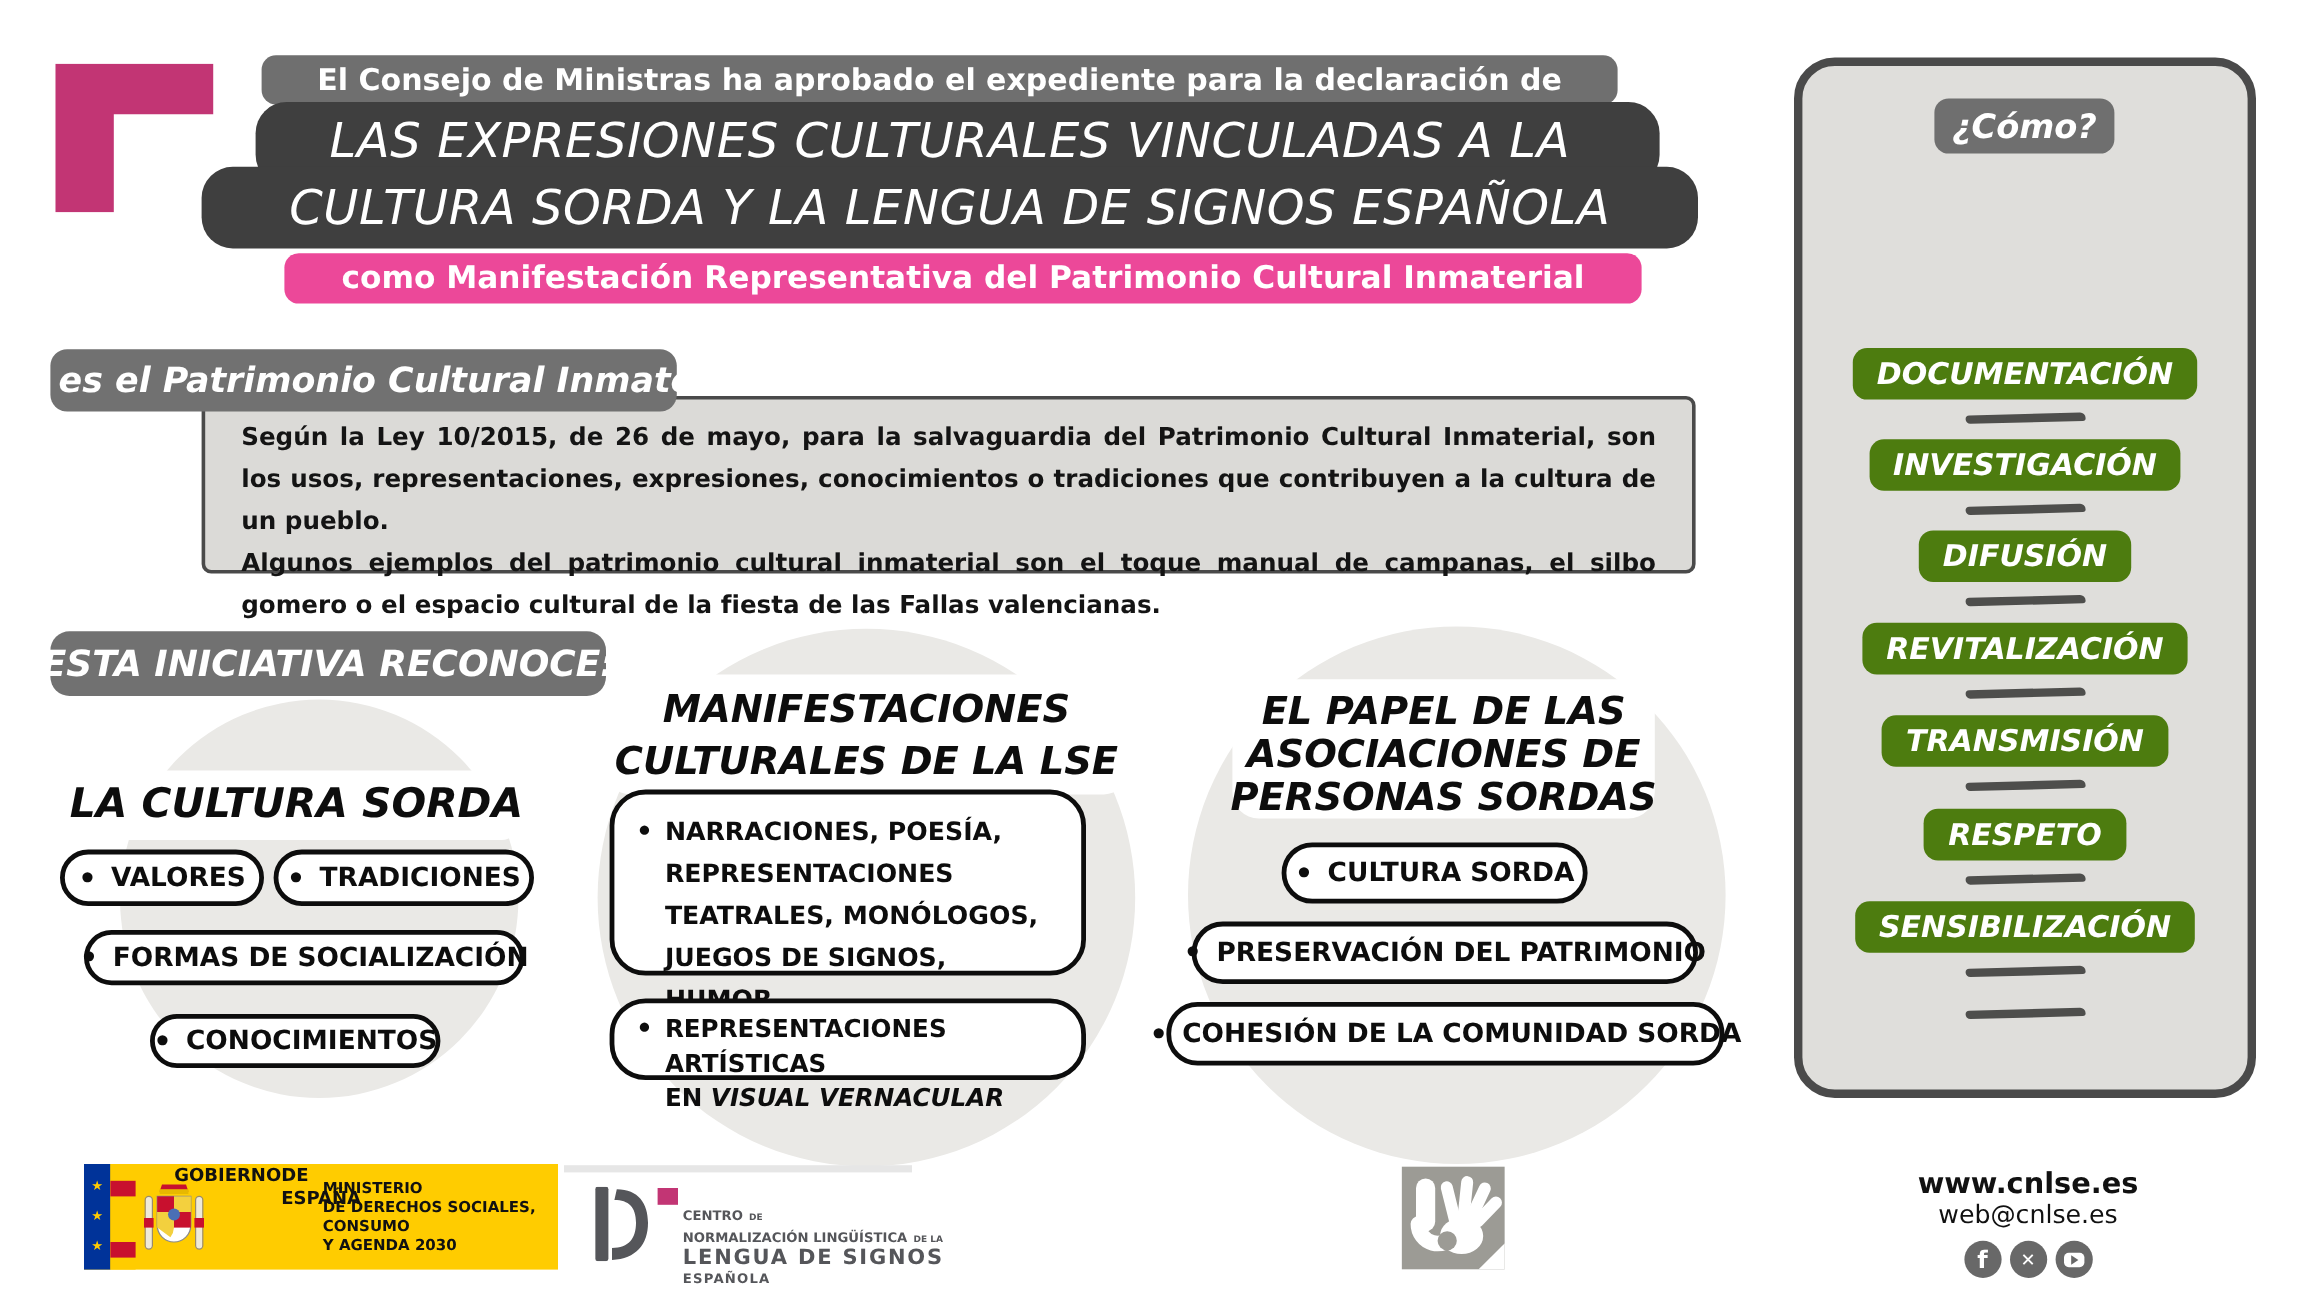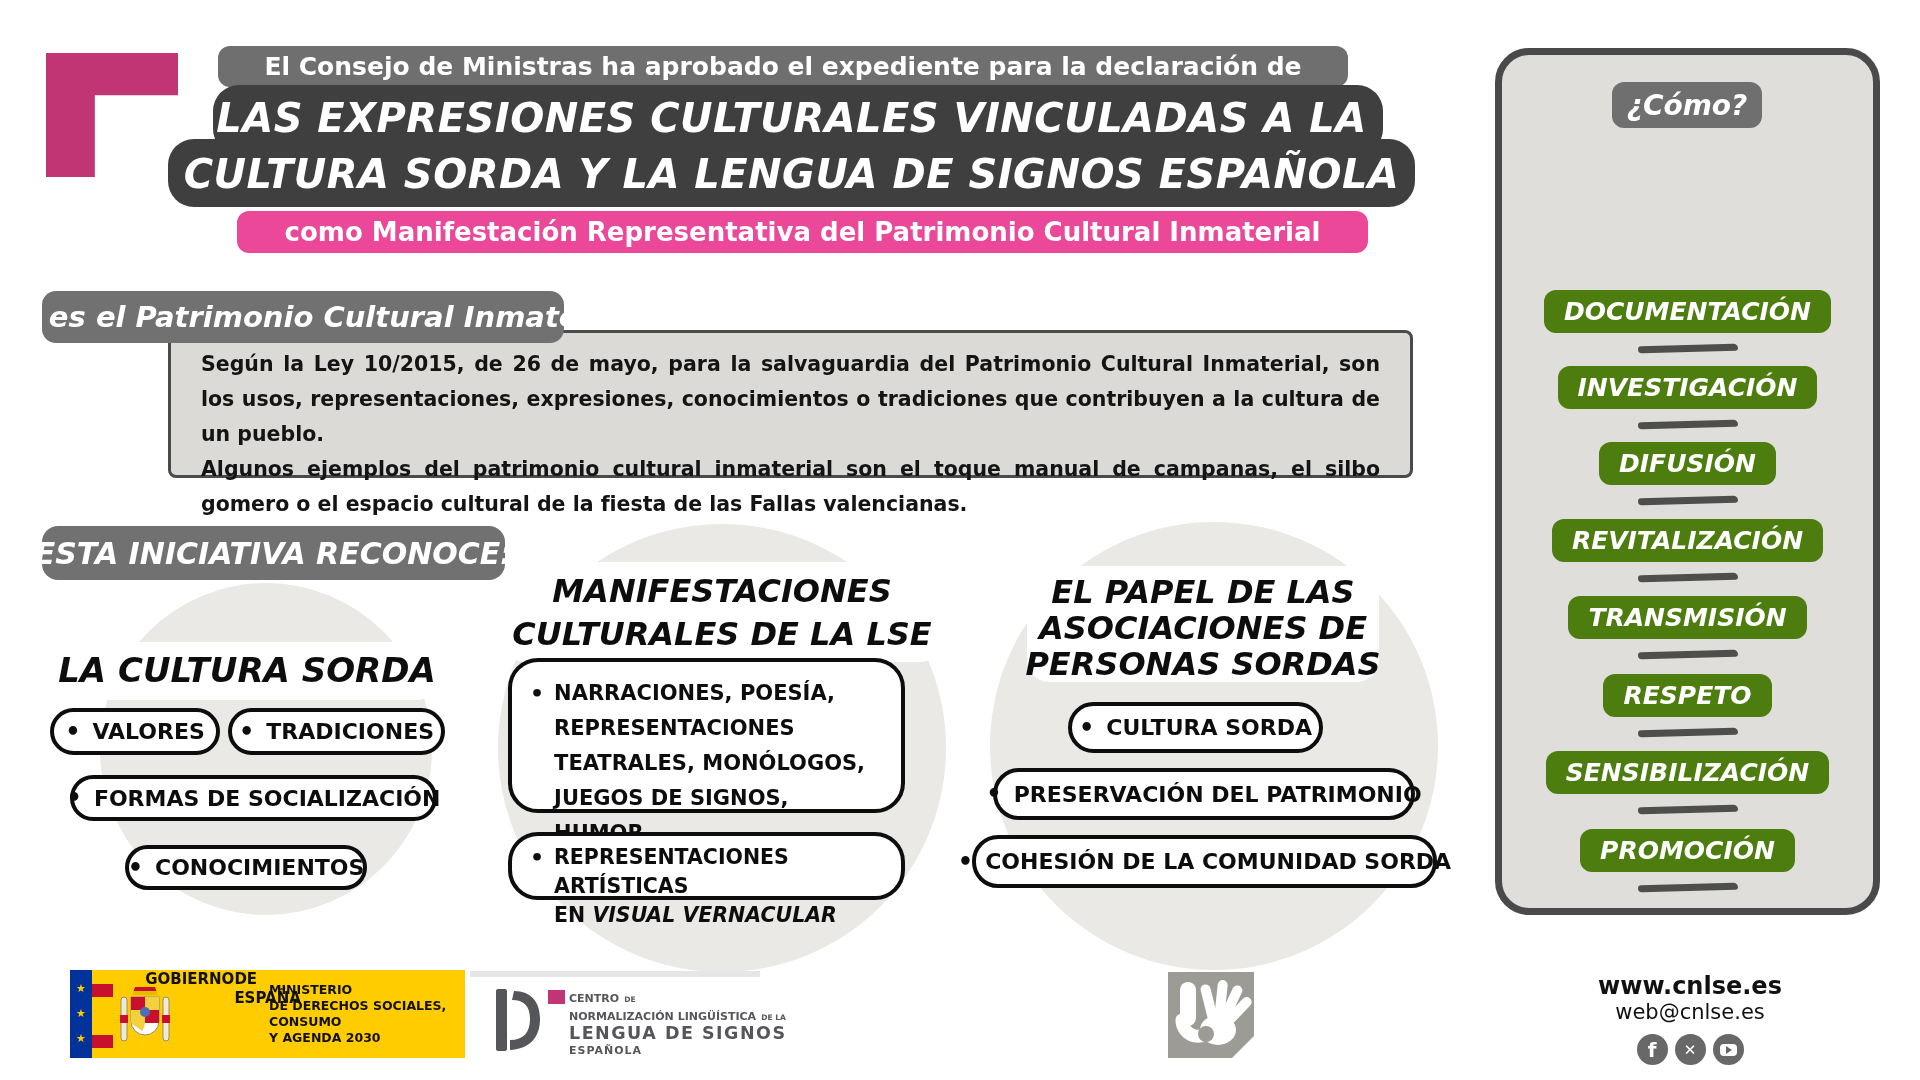--- a/index.html
+++ b/index.html
@@ -9,21 +9,21 @@
 
   
   .corner-mark{left:46px;top:53px;width:132px;height:124px;background:#C23574;
     clip-path:polygon(0 0,100% 0,100% 34%,37% 34%,37% 100%,0 100%);}
   .kicker{left:218px;top:46px;width:1130px;height:41px;background:#6F6F6F;border-radius:12px;
     color:#fff;font-weight:bold;font-size:25px;display:flex;align-items:center;justify-content:center;white-space:nowrap;}
   .title-blob{left:168px;top:85px;width:1247px;height:122px;}
   .title-blob .r1{position:absolute;left:45px;top:0;width:1170px;height:70px;background:#3F3F3F;border-radius:26px;}
   .title-blob .r2{position:absolute;left:0;top:54px;width:1247px;height:68px;background:#3F3F3F;border-radius:26px;}
   .title-text{position:absolute;inset:0;display:flex;flex-direction:column;align-items:center;justify-content:center;
-    color:#fff;font-weight:bold;font-style:italic;font-size:40px;line-height:56px;white-space:nowrap;letter-spacing:.5px;}
+    color:#fff;font-weight:normal;font-style:italic;font-size:40px;line-height:56px;white-space:nowrap;letter-spacing:.5px;}
   .subtitle{left:237px;top:211px;width:1131px;height:42px;background:#ec4899;border-radius:12px;
     color:#fff;font-weight:bold;font-size:26px;display:flex;align-items:center;justify-content:center;white-space:nowrap;}
 
   
   .q-badge{left:42px;top:291px;width:522px;height:52px;background:#717171;border-radius:14px;
     color:#fff;font-weight:bold;font-style:italic;font-size:29px;display:flex;align-items:center;justify-content:center;white-space:nowrap;z-index:3;}
   .law-box{left:168px;top:330px;width:1245px;height:148px;background:#DBDAD7;border:3px solid #4A4A4A;border-radius:8px;
     box-sizing:border-box;padding:14px 30px 0 30px;color:#141414;font-weight:bold;font-size:20.5px;line-height:35px;text-align:justify;z-index:2;}
   .law-box p{margin:0;}
 
@@ -66,21 +66,21 @@
   .gov .esflag .red.top{top:14px;} .gov .esflag .red.bot{bottom:10px;}
   .gov .arms{width:64px;display:flex;align-items:center;justify-content:center;}
   .gov .name{width:92px;display:flex;flex-direction:row;justify-content:center;color:#111;
     font-weight:bold;font-size:15px;line-height:19px;}
   .gov .ministry{flex:1;display:flex;flex-direction:column;justify-content:center;color:#111;
     font-weight:bold;font-size:12.5px;line-height:16px;padding-right:4px;}
   .logo-strip{left:470px;top:971px;width:290px;height:6px;background:#E6E6E6;}
   .cnlse{left:496px;top:986px;width:300px;height:72px;display:flex;}
   .cnlse .dglyph{width:46px;height:62px;margin-top:3px;}
   .cnlse .psq{width:17px;height:14px;background:#C23574;margin:4px 4px 0 6px;}
-  .cnlse .ctext{color:#55565A;line-height:1;margin-top:3px;}
+  .cnlse .ctext{color:#55565A;line-height:1;margin-top:18px;}
   .cnlse .l1{font-weight:bold;font-size:11px;} .cnlse .sm{font-size:7.5px;font-weight:bold;}
   .cnlse .l3{font-weight:bold;font-size:17.5px;letter-spacing:1.5px;margin-top:2px;}
   .cnlse .l4{font-weight:bold;font-size:11px;letter-spacing:1px;margin-top:2px;}
   .cnlse .ctext div{margin-bottom:2px;}
   .handlogo{left:1168px;top:972px;width:86px;height:86px;}
   .contact{left:1570px;top:972px;width:240px;display:flex;flex-direction:column;align-items:center;}
   .website{color:#111;font-weight:bold;font-size:24px;}
   .email{color:#111;font-weight:normal;font-size:21px;margin-top:0;}
   .socials{display:flex;gap:7px;margin-top:10px;}
   .soc{width:31px;height:31px;border-radius:50%;background:#686868;display:flex;align-items:center;justify-content:center;
@@ -207,21 +207,20 @@
   </div>
   <div class="abs measure" style="top:674px;">
     <div class="mpill">RESPETO</div>
       <div class="swoosh"></div>
   </div>
   <div class="abs measure" style="top:751px;">
     <div class="mpill">SENSIBILIZACIÓN</div>
       <div class="swoosh"></div>
   </div>
   <div class="abs measure" style="top:829px;">
-    <div class="mpill">PROMOCIÓN</div>
       <div class="swoosh"></div>
   </div>
 
   <div class="abs gov">
     <div class="eu">
       <span>★</span>
       <span>★</span>
       <span>★</span>
     </div>
     <div class="esflag">

